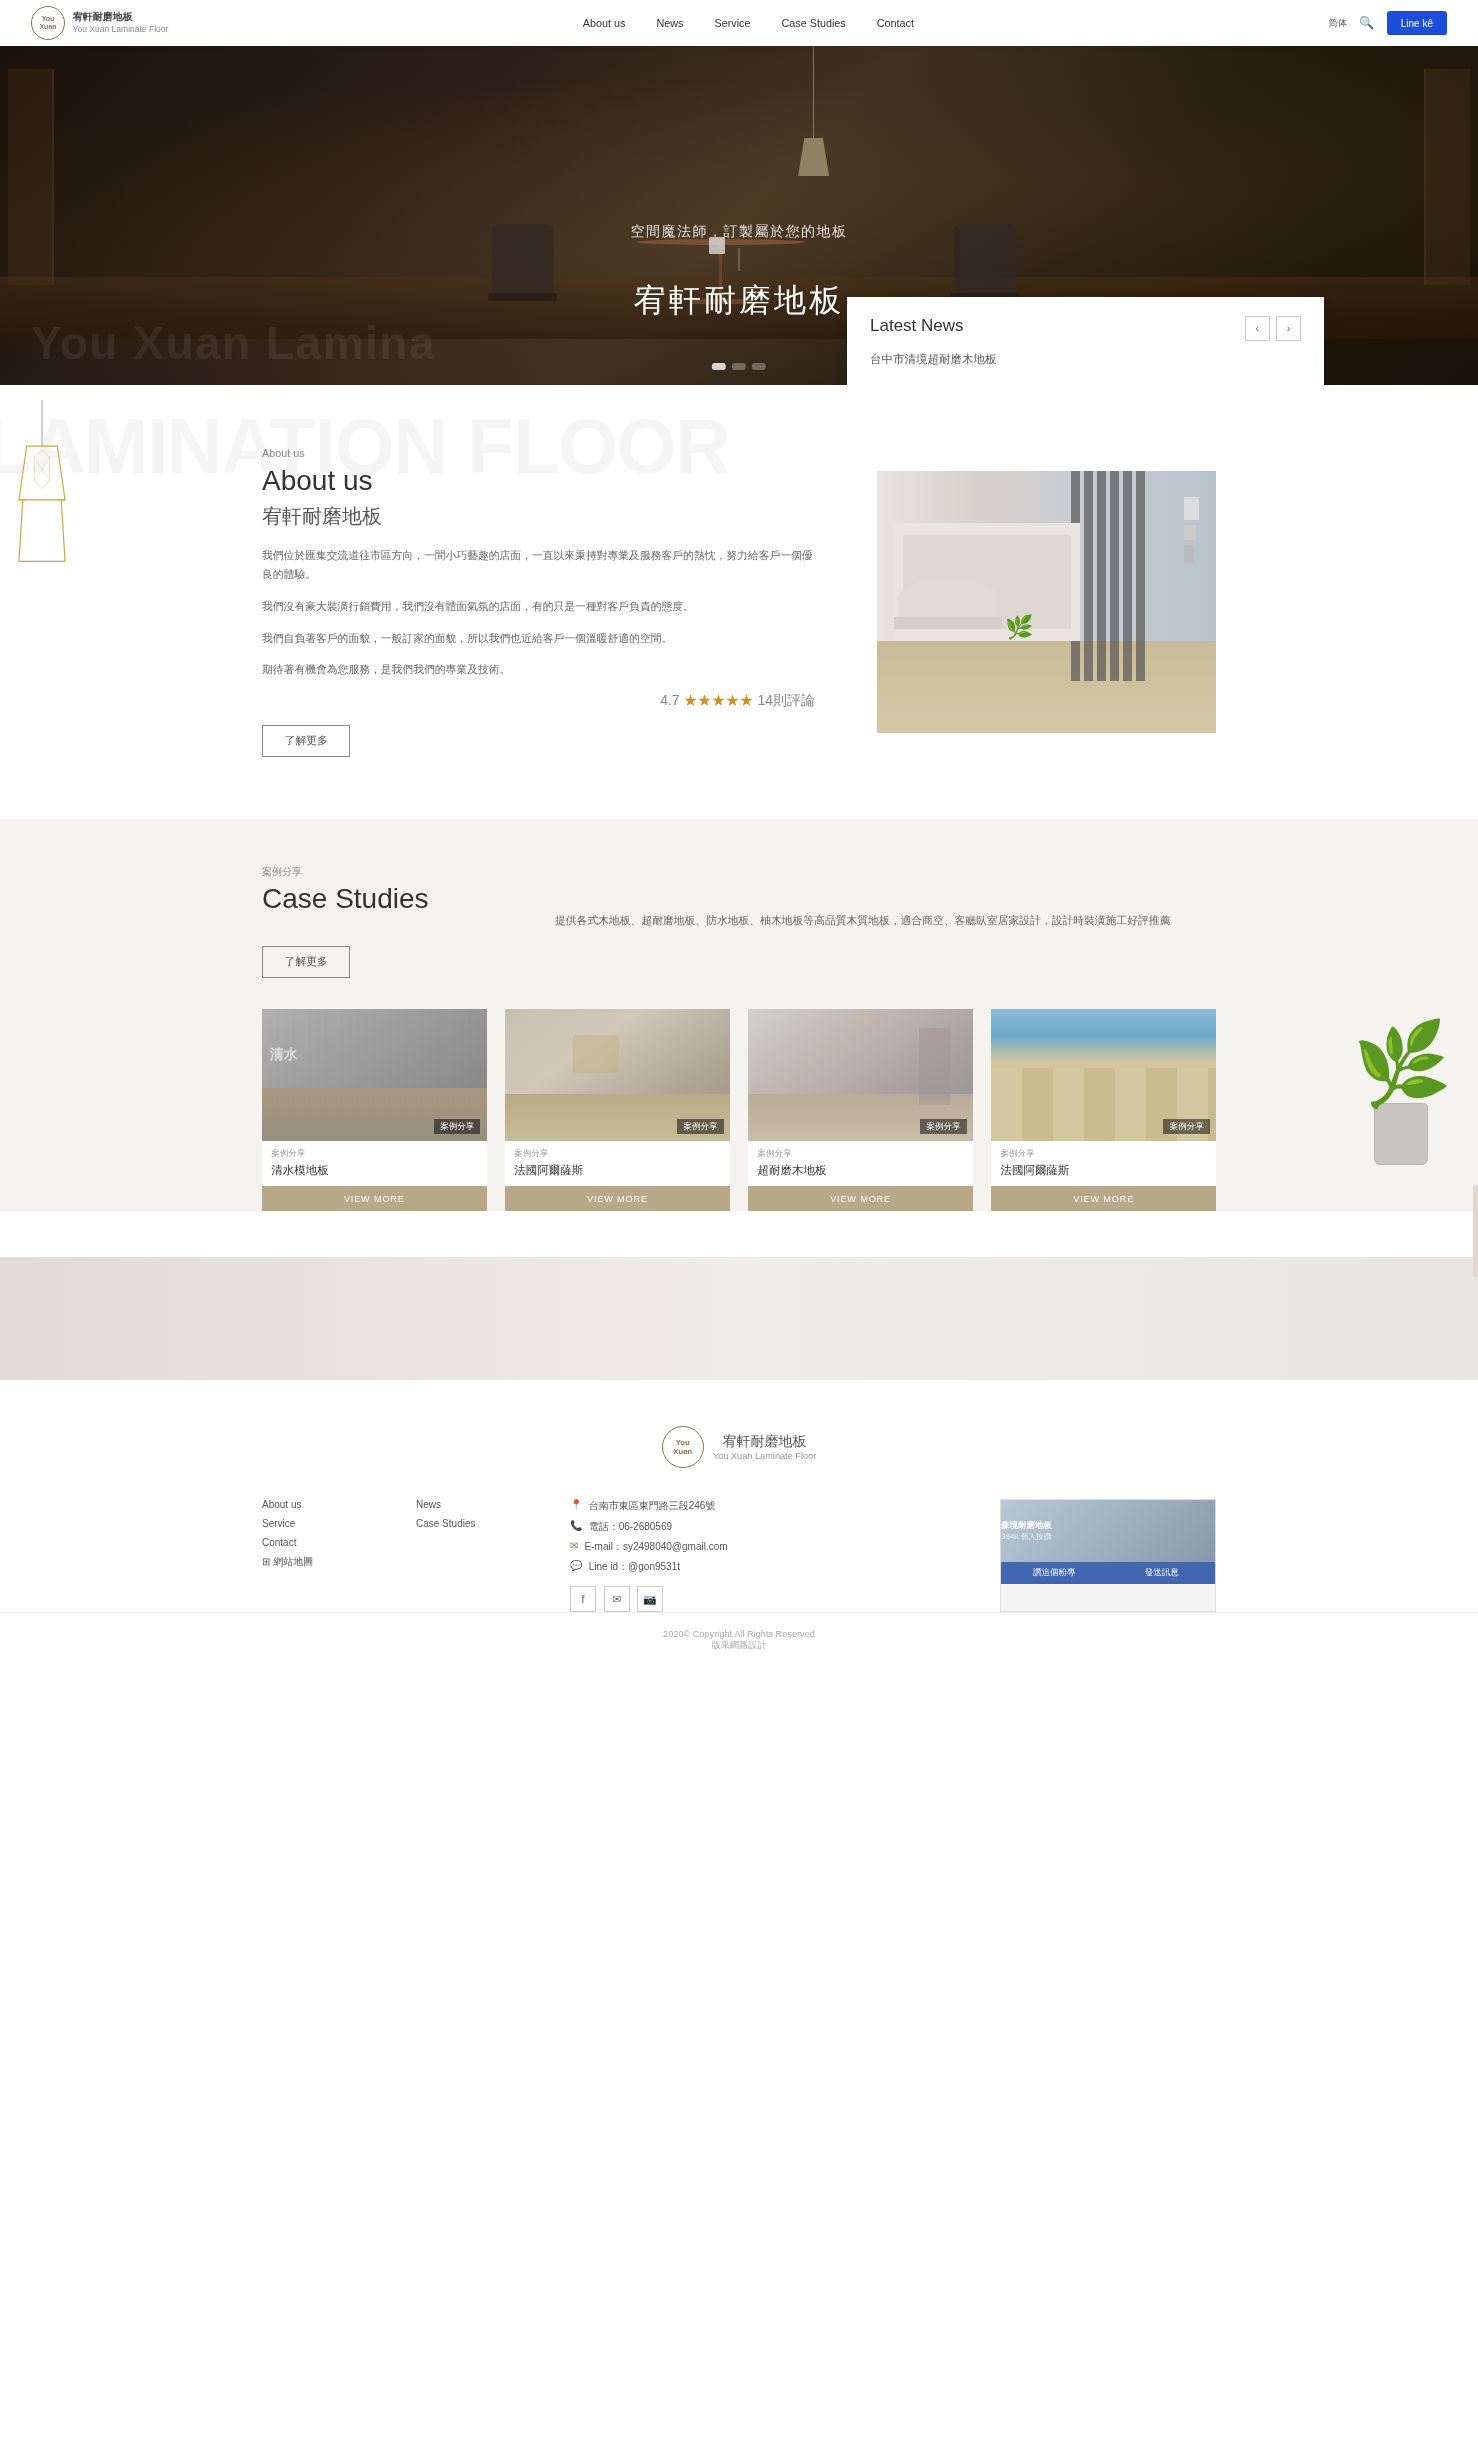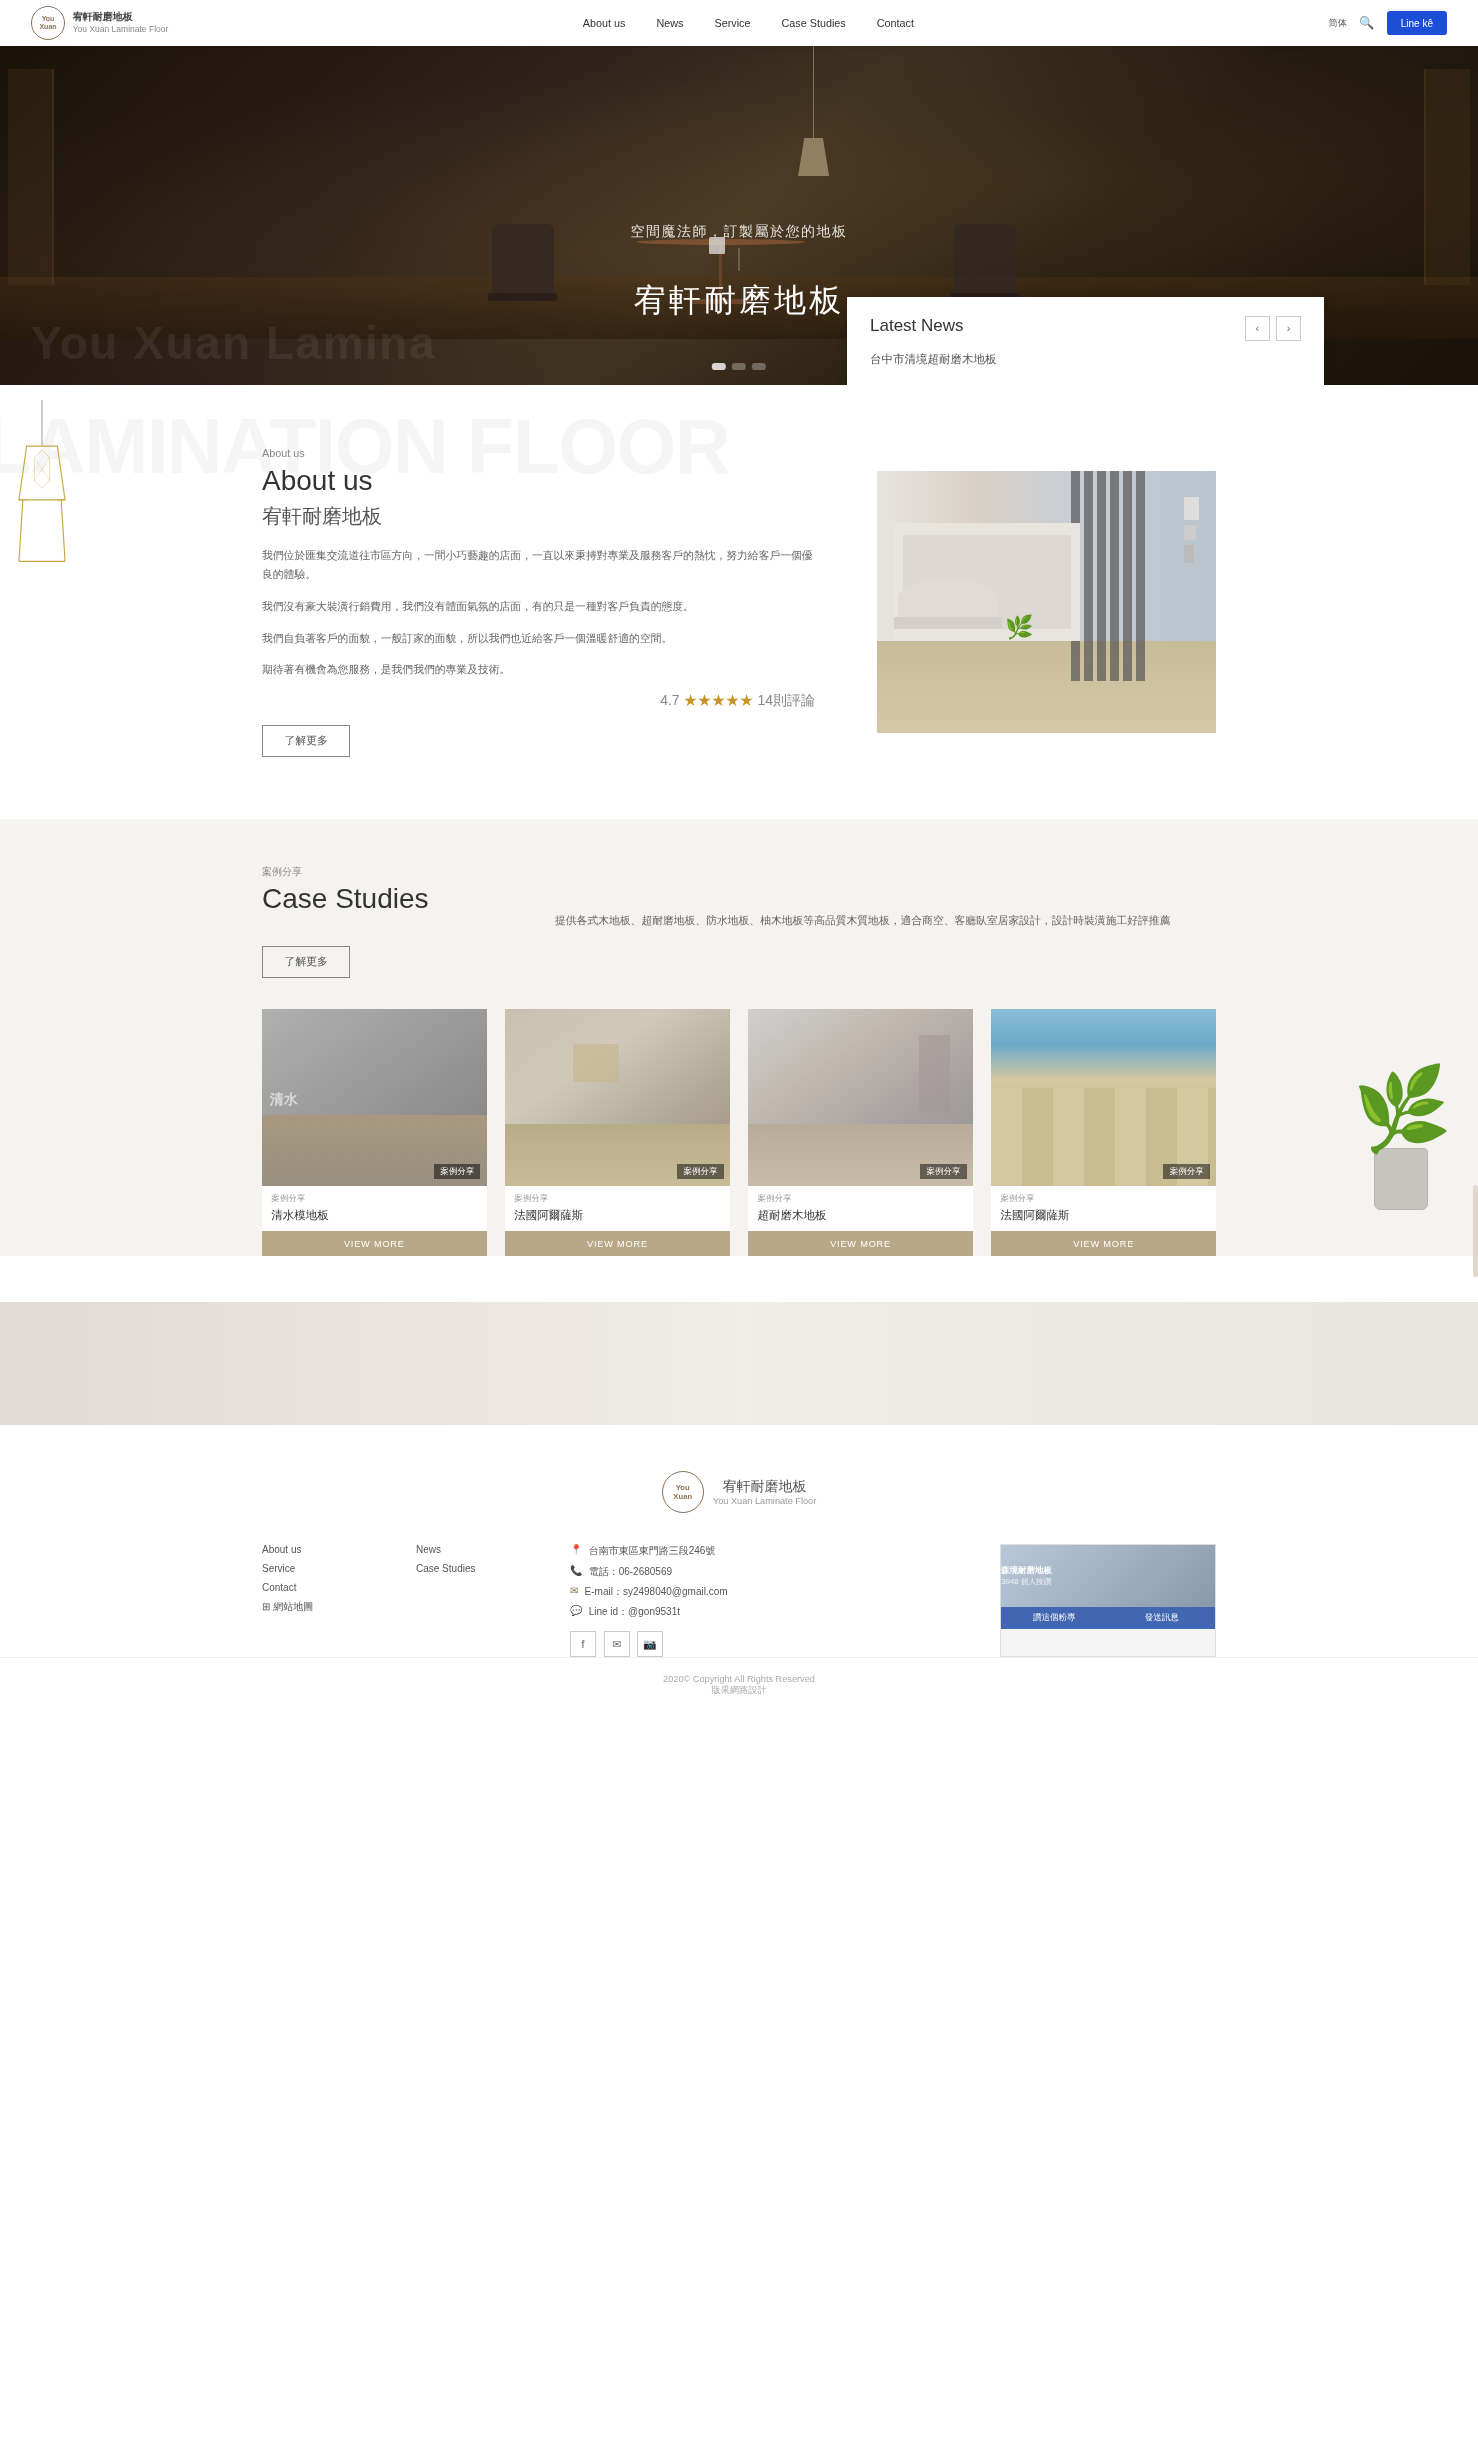--- a/index.html
+++ b/index.html
@@ -152,21 +152,21 @@
 
     
     .cards-row {
       max-width: 1078px; margin: 0 auto; padding: 31px 62px 0 62px;
       display: flex; gap: 18.5px;
     }
     .card {
       flex: 1; background: #fff; overflow: hidden;
       position: relative;
     }
-    .card-img { width: 100%; height: 177px; position: relative; overflow: hidden; }
+    .card-img { width: 100%; height: 132px; position: relative; overflow: hidden; }
     .card-img-1 {
       background: linear-gradient(135deg, #a8a8a8 0%, #c0bab0 30%, #888 60%, #6a6560 100%);
     }
     .card-img-2 {
       background: linear-gradient(135deg, #c8c0b0 0%, #d0c8b8 40%, #a8a098 70%, #888070 100%);
     }
     .card-img-3 {
       background: linear-gradient(135deg, #d0d0d0 0%, #c0b8b0 30%, #a8a0a0 60%, #908888 100%);
     }
     .card-img-4 {

